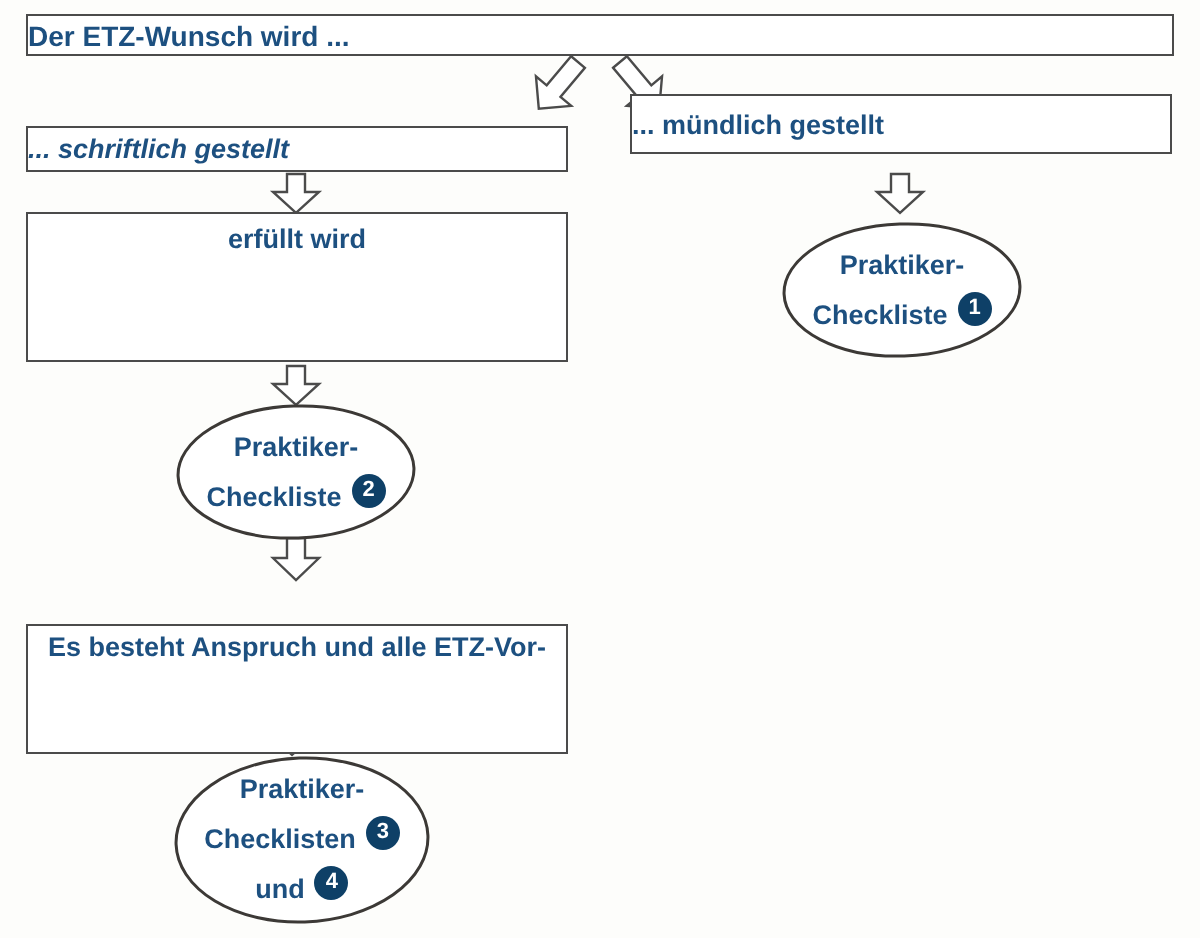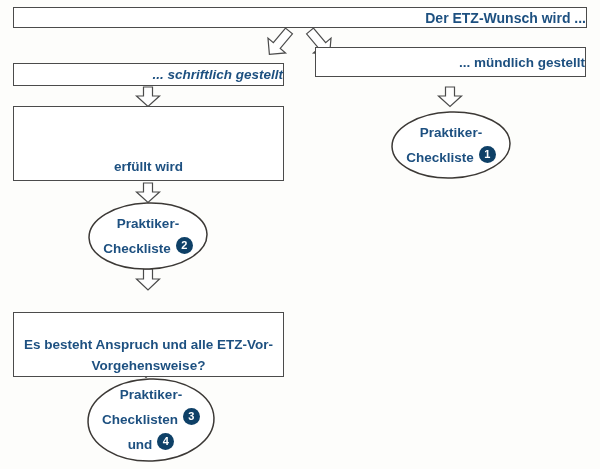--- a/index.html
+++ b/index.html
@@ -33,21 +33,21 @@
   }
   .box {
     position: absolute;
     background: #ffffff;
     border: 1px solid #4b4b4b;
     color: #1d5080;
     font-weight: bold;
     font-size: 13.5px;
     display: flex;
     align-items: center;
-    justify-content: flex-end;
+    justify-content: flex-start;
     text-align: center;
     box-sizing: border-box;
   }
   .title-box {
     left: 13px; top: 7px;
     width: 574px; height: 21px;
     font-size: 14px;
   }
   .written-box {
     left: 13px; top: 63px;
@@ -151,21 +151,20 @@
     <div><span>Checkliste</span><span class="badge">1</span></div>
   </div>
 
   <div class="ellipse-label ellipse-label-2">
     <div>Praktiker-</div>
     <div><span>Checkliste</span><span class="badge">2</span></div>
   </div>
 
   <div class="box claim-box">
     <div>Es besteht Anspruch und alle ETZ-Vor-</div>
-    <div>Vorgehensweise?</div>
   </div>
 
   <div class="ellipse-label ellipse-label-3">
     <div>Praktiker-</div>
     <div><span>Checklisten</span><span class="badge">3</span></div>
     <div><span>und</span><span class="badge">4</span></div>
   </div>
 
 </div>
 

